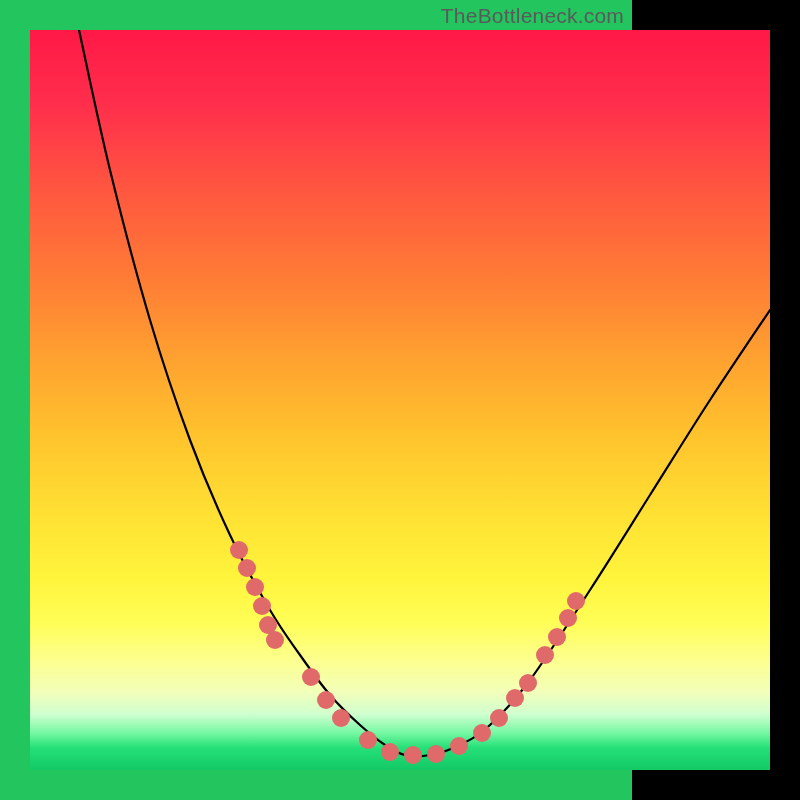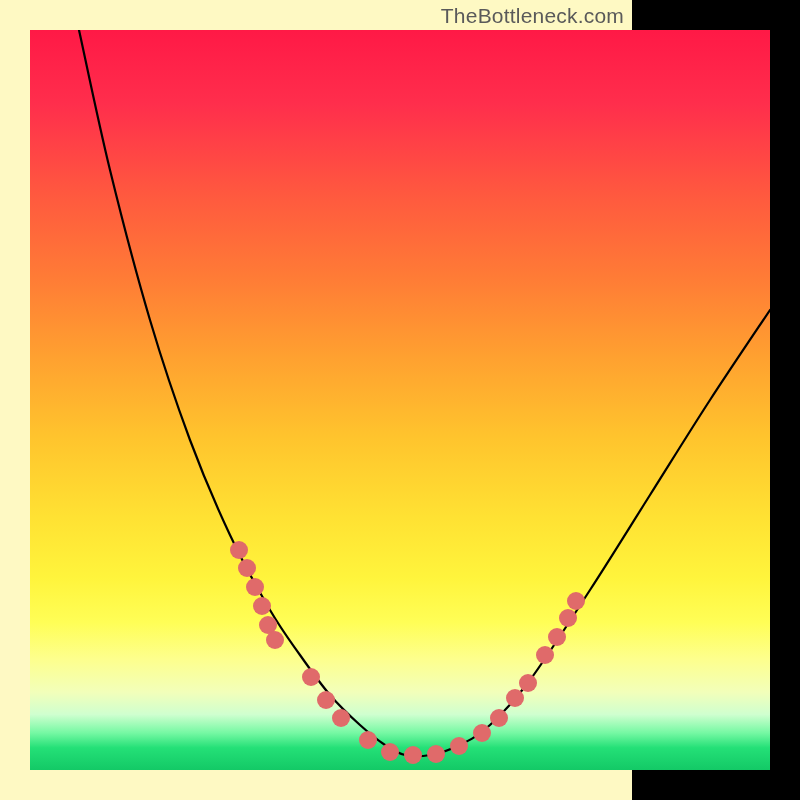--- a/index.html
+++ b/index.html
@@ -8,21 +8,21 @@
     width: 800px;
     height: 800px;
     background: #000;
     font-family: Arial, Helvetica, sans-serif;
     overflow: hidden;
   }
   .frame {
     position: relative;
     width: 632px;
     height: 800px;
-    background: #fef9c3;
+    background: #22c55e;
     text-decoration: underline;
   }
   .plot {
     position: absolute;
     left: 30px;
     top: 30px;
     width: 740px;
     height: 740px;
     background: linear-gradient(
       to bottom,

